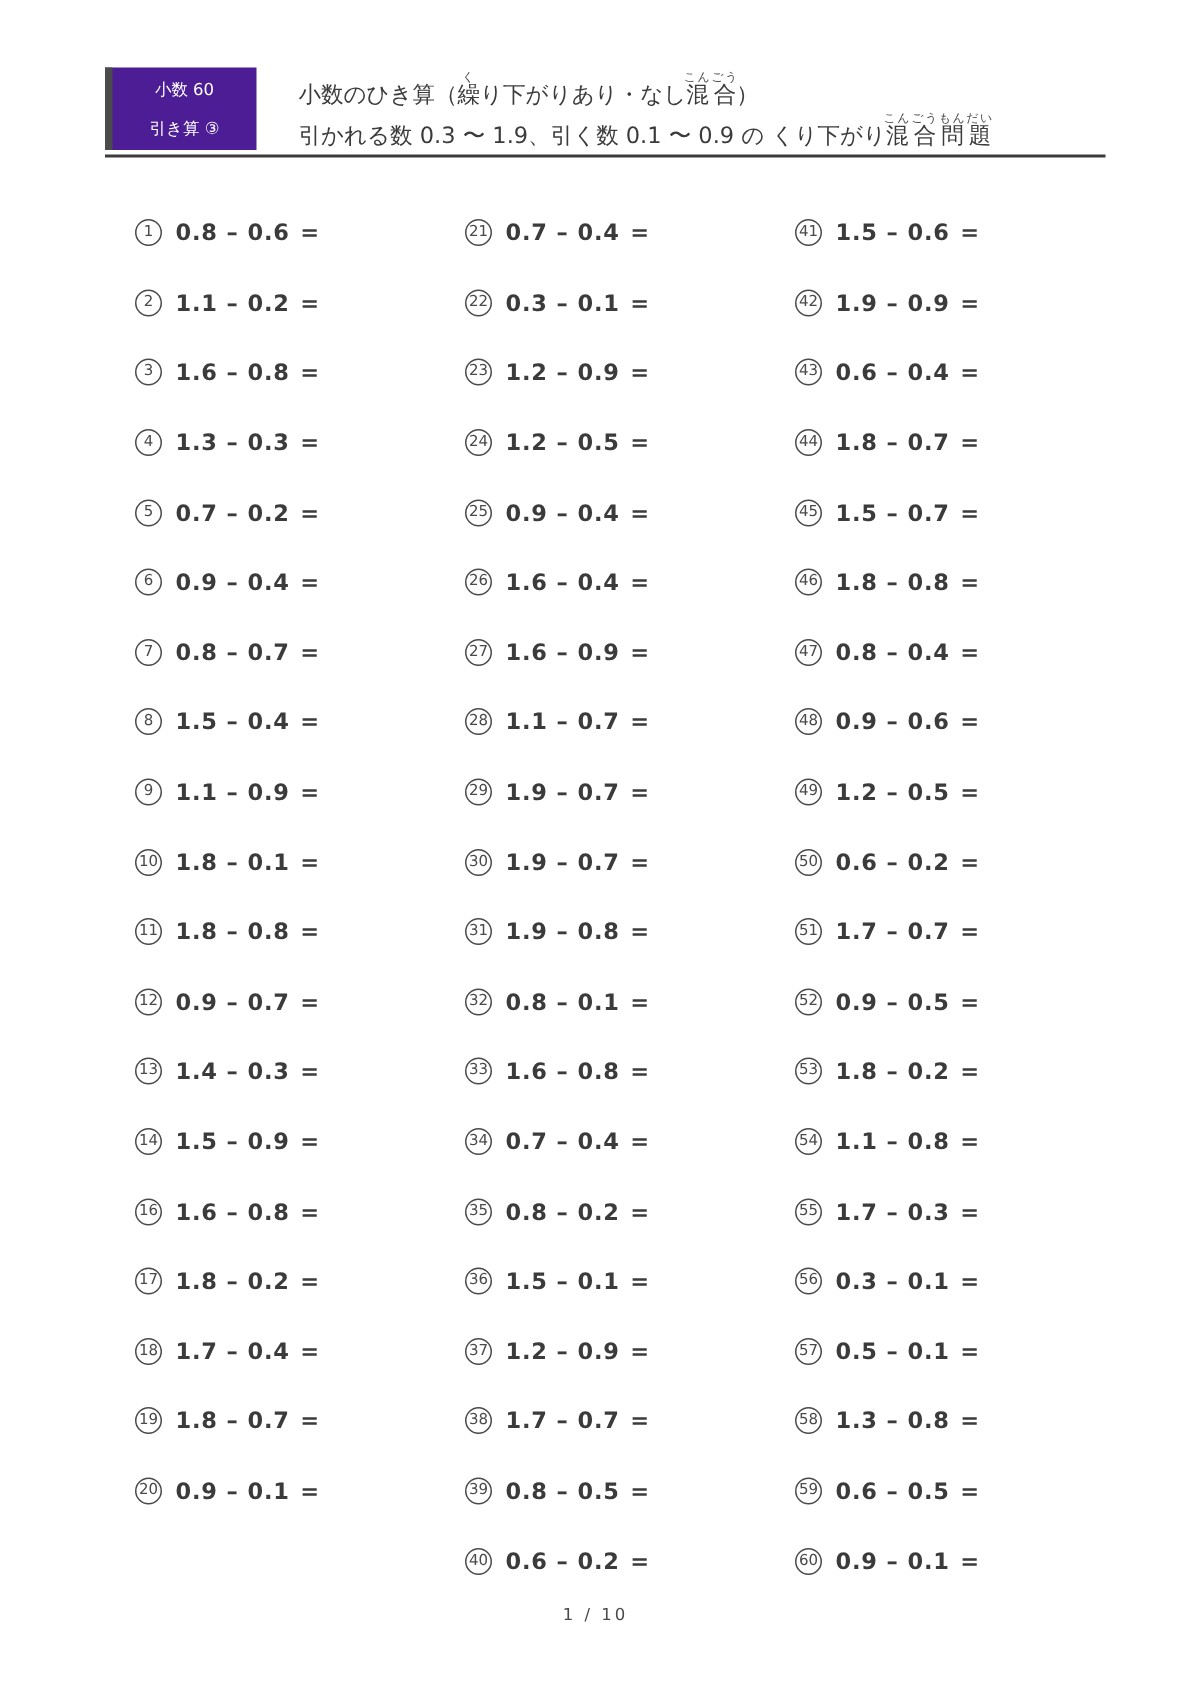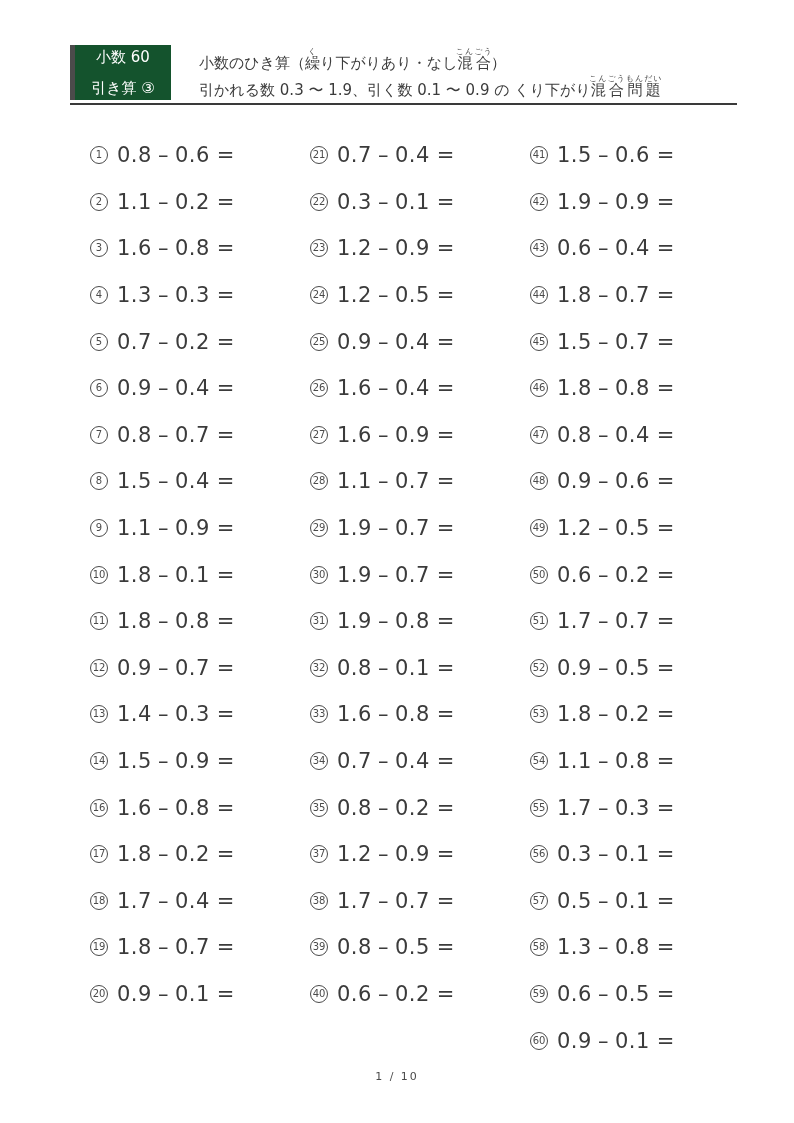--- a/index.html
+++ b/index.html
@@ -18,29 +18,29 @@
     left: 70px; top: 45px;
     width: 667px;
     display: flex;
     align-items: stretch;
     padding-bottom: 3px;
     border-bottom: 2px solid #3a3a3a;
   }
   .badge {
     width: 101px;
     height: 55px;
-    background: #14532d;
+    background: #4c1d95;
     border-left: 5px solid #4b4b4b;
     color: #ffffff;
     display: flex;
     flex-direction: column;
     align-items: center;
     justify-content: center;
     gap: 13px;
-    font-size: 15px;
+    font-size: 11px;
     line-height: 1.2;
     flex-shrink: 0;
   }
   .titles {
     margin-left: 28px;
     display: flex;
     flex-direction: column;
     justify-content: flex-end;
     gap: 2px;
     font-size: 15px;
@@ -69,23 +69,24 @@
     display: flex;
     align-items: center;
     justify-content: center;
     font-size: 10px;
     color: #4a4a4a;
     flex-shrink: 0;
     line-height: 1;
   }
   .expr {
     margin-left: 9px;
-    font-size: 21px;
+    font-size: 15px;
     letter-spacing: 0.5px;
     white-space: nowrap;
+    font-weight: bold;
   }
   .expr .op { margin: 0 6px; }
   .expr .eq { margin-left: 7px; }
 
   
   .footer {
     position: absolute;
     left: 0; top: 1070px;
     width: 100%;
     text-align: center;
@@ -279,20 +280,24 @@
     <div class="row">
       <span class="circ">34</span>
       <span class="expr"><span>0.7</span><span class="op">–</span><span>0.4</span><span class="eq">=</span></span>
     </div>
 
     <div class="row">
       <span class="circ">35</span>
       <span class="expr"><span>0.8</span><span class="op">–</span><span>0.2</span><span class="eq">=</span></span>
     </div>
 
+    <div class="row">
+      <span class="circ">36</span>
+      <span class="expr"><span>1.5</span><span class="op">–</span><span>0.1</span><span class="eq">=</span></span>
+    </div>
 
     <div class="row">
       <span class="circ">37</span>
       <span class="expr"><span>1.2</span><span class="op">–</span><span>0.9</span><span class="eq">=</span></span>
     </div>
 
     <div class="row">
       <span class="circ">38</span>
       <span class="expr"><span>1.7</span><span class="op">–</span><span>0.7</span><span class="eq">=</span></span>
     </div>

